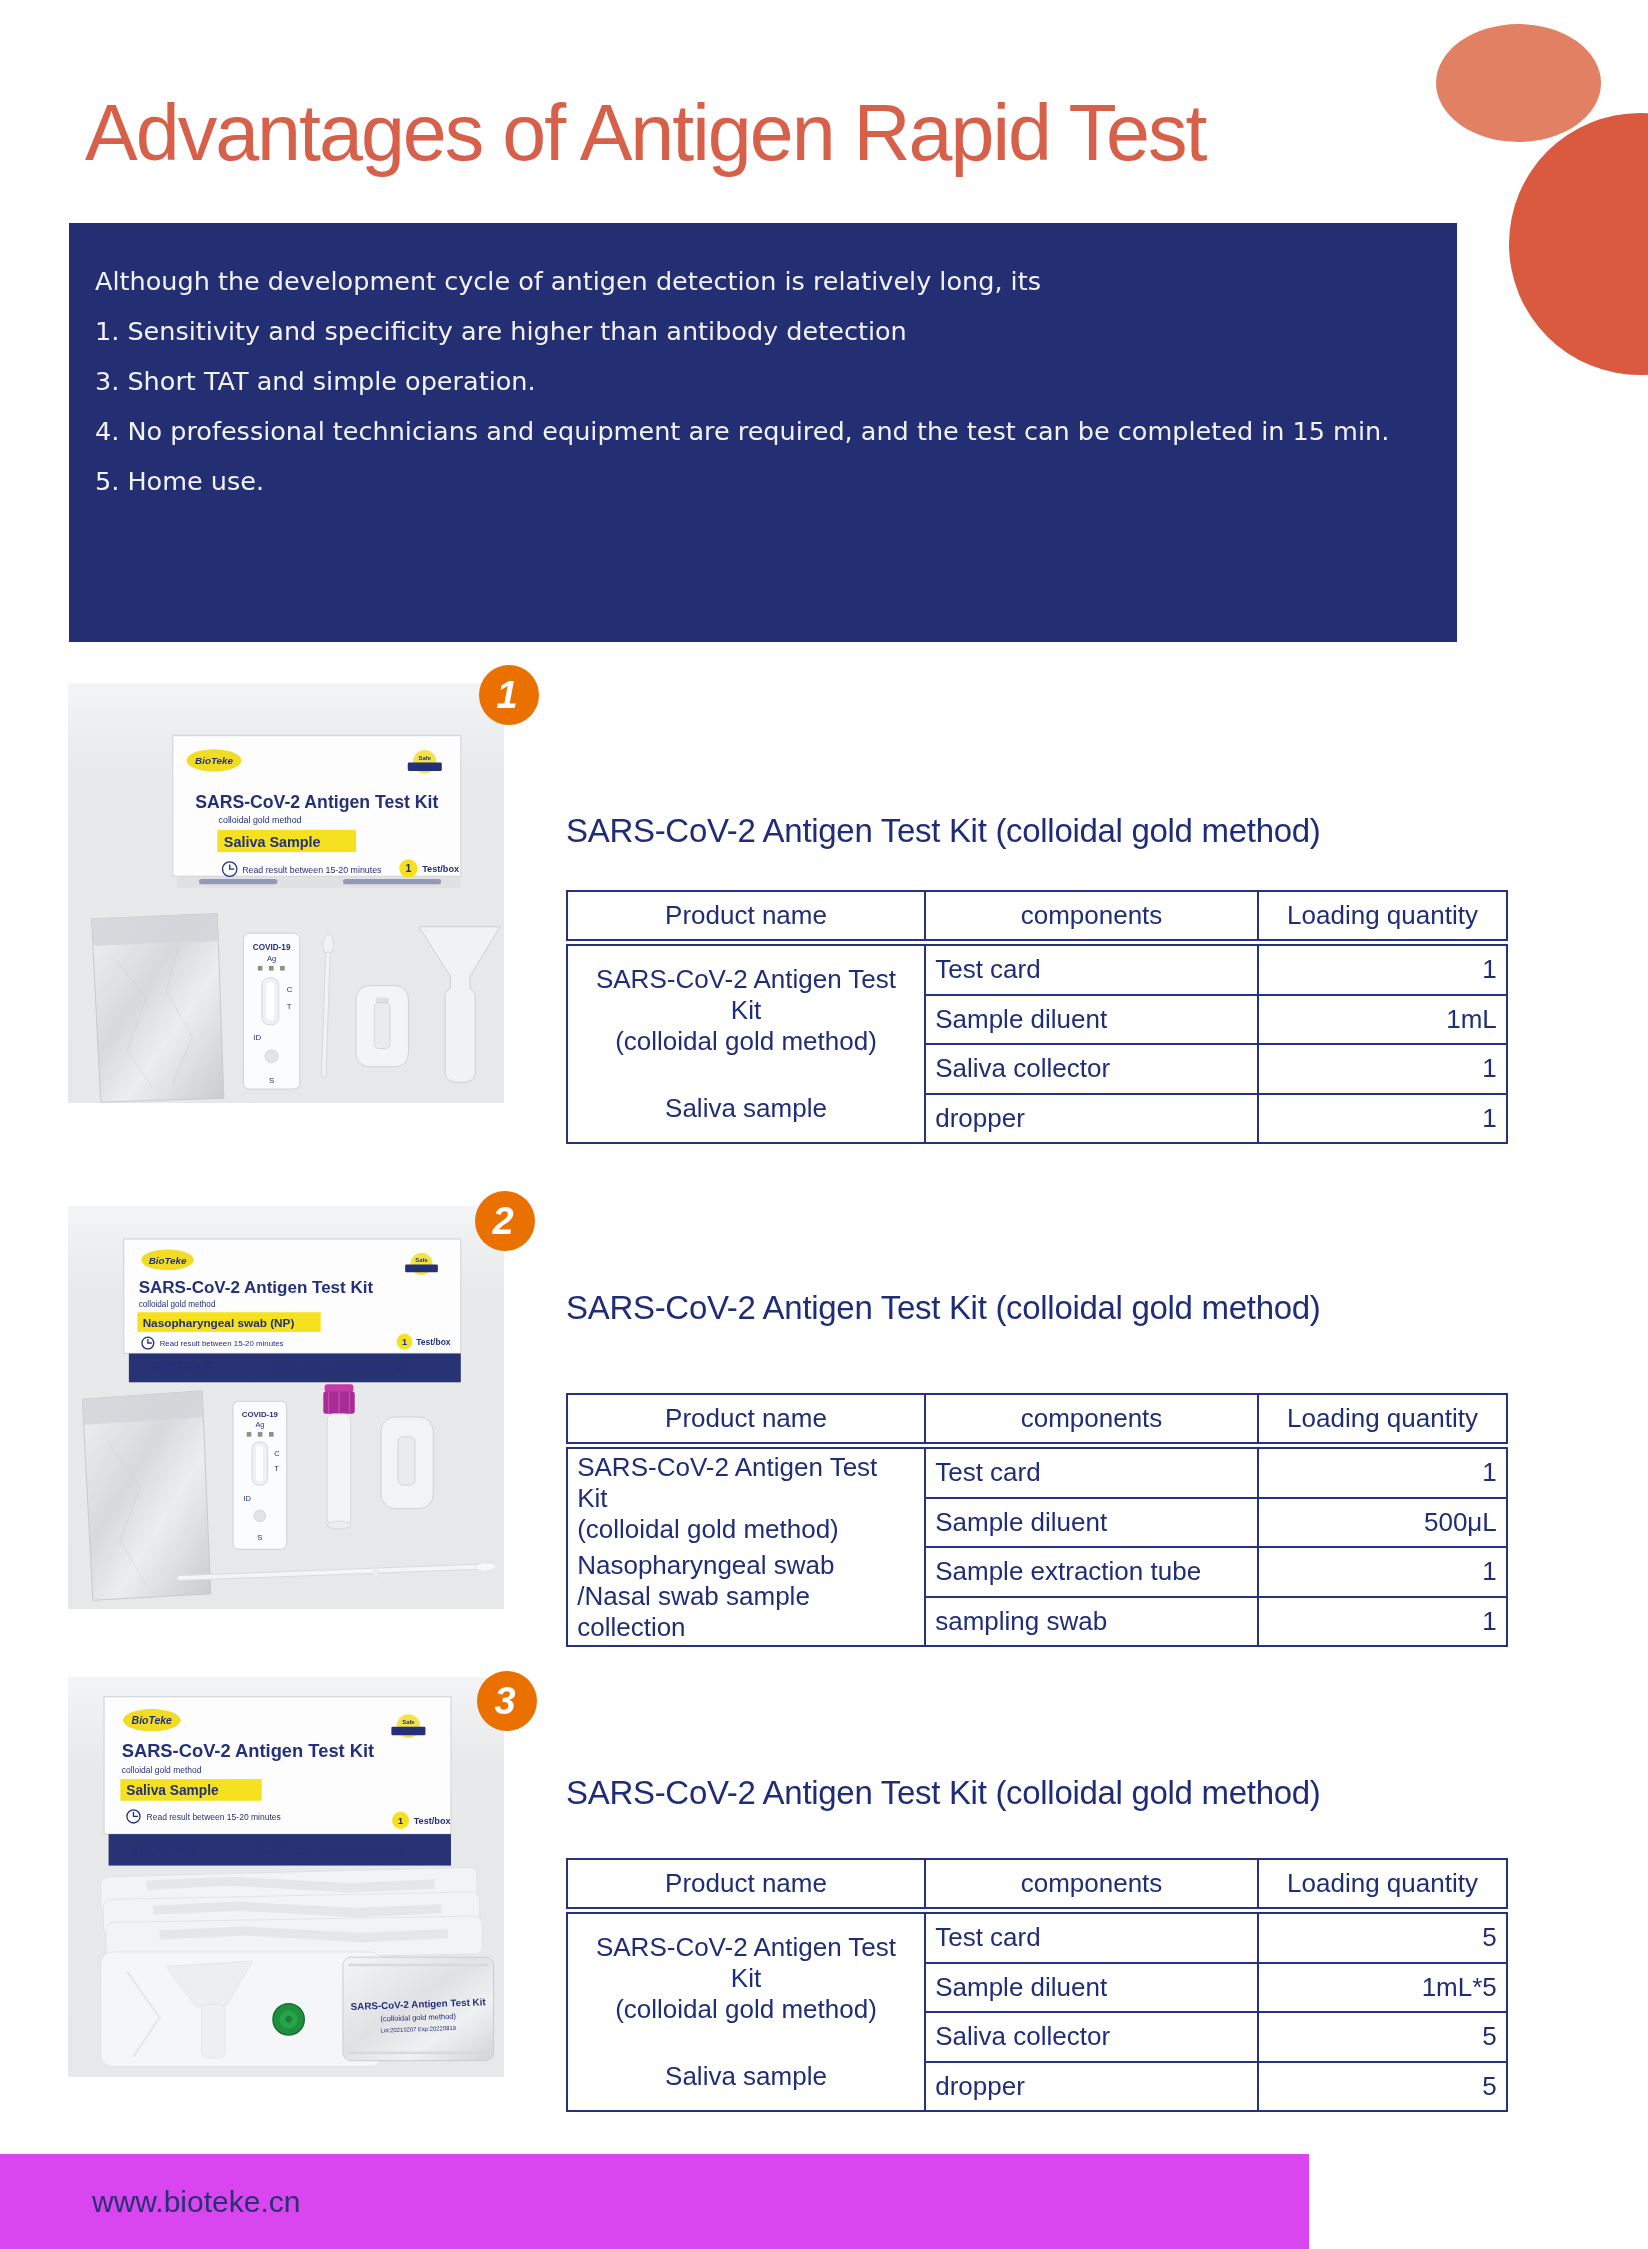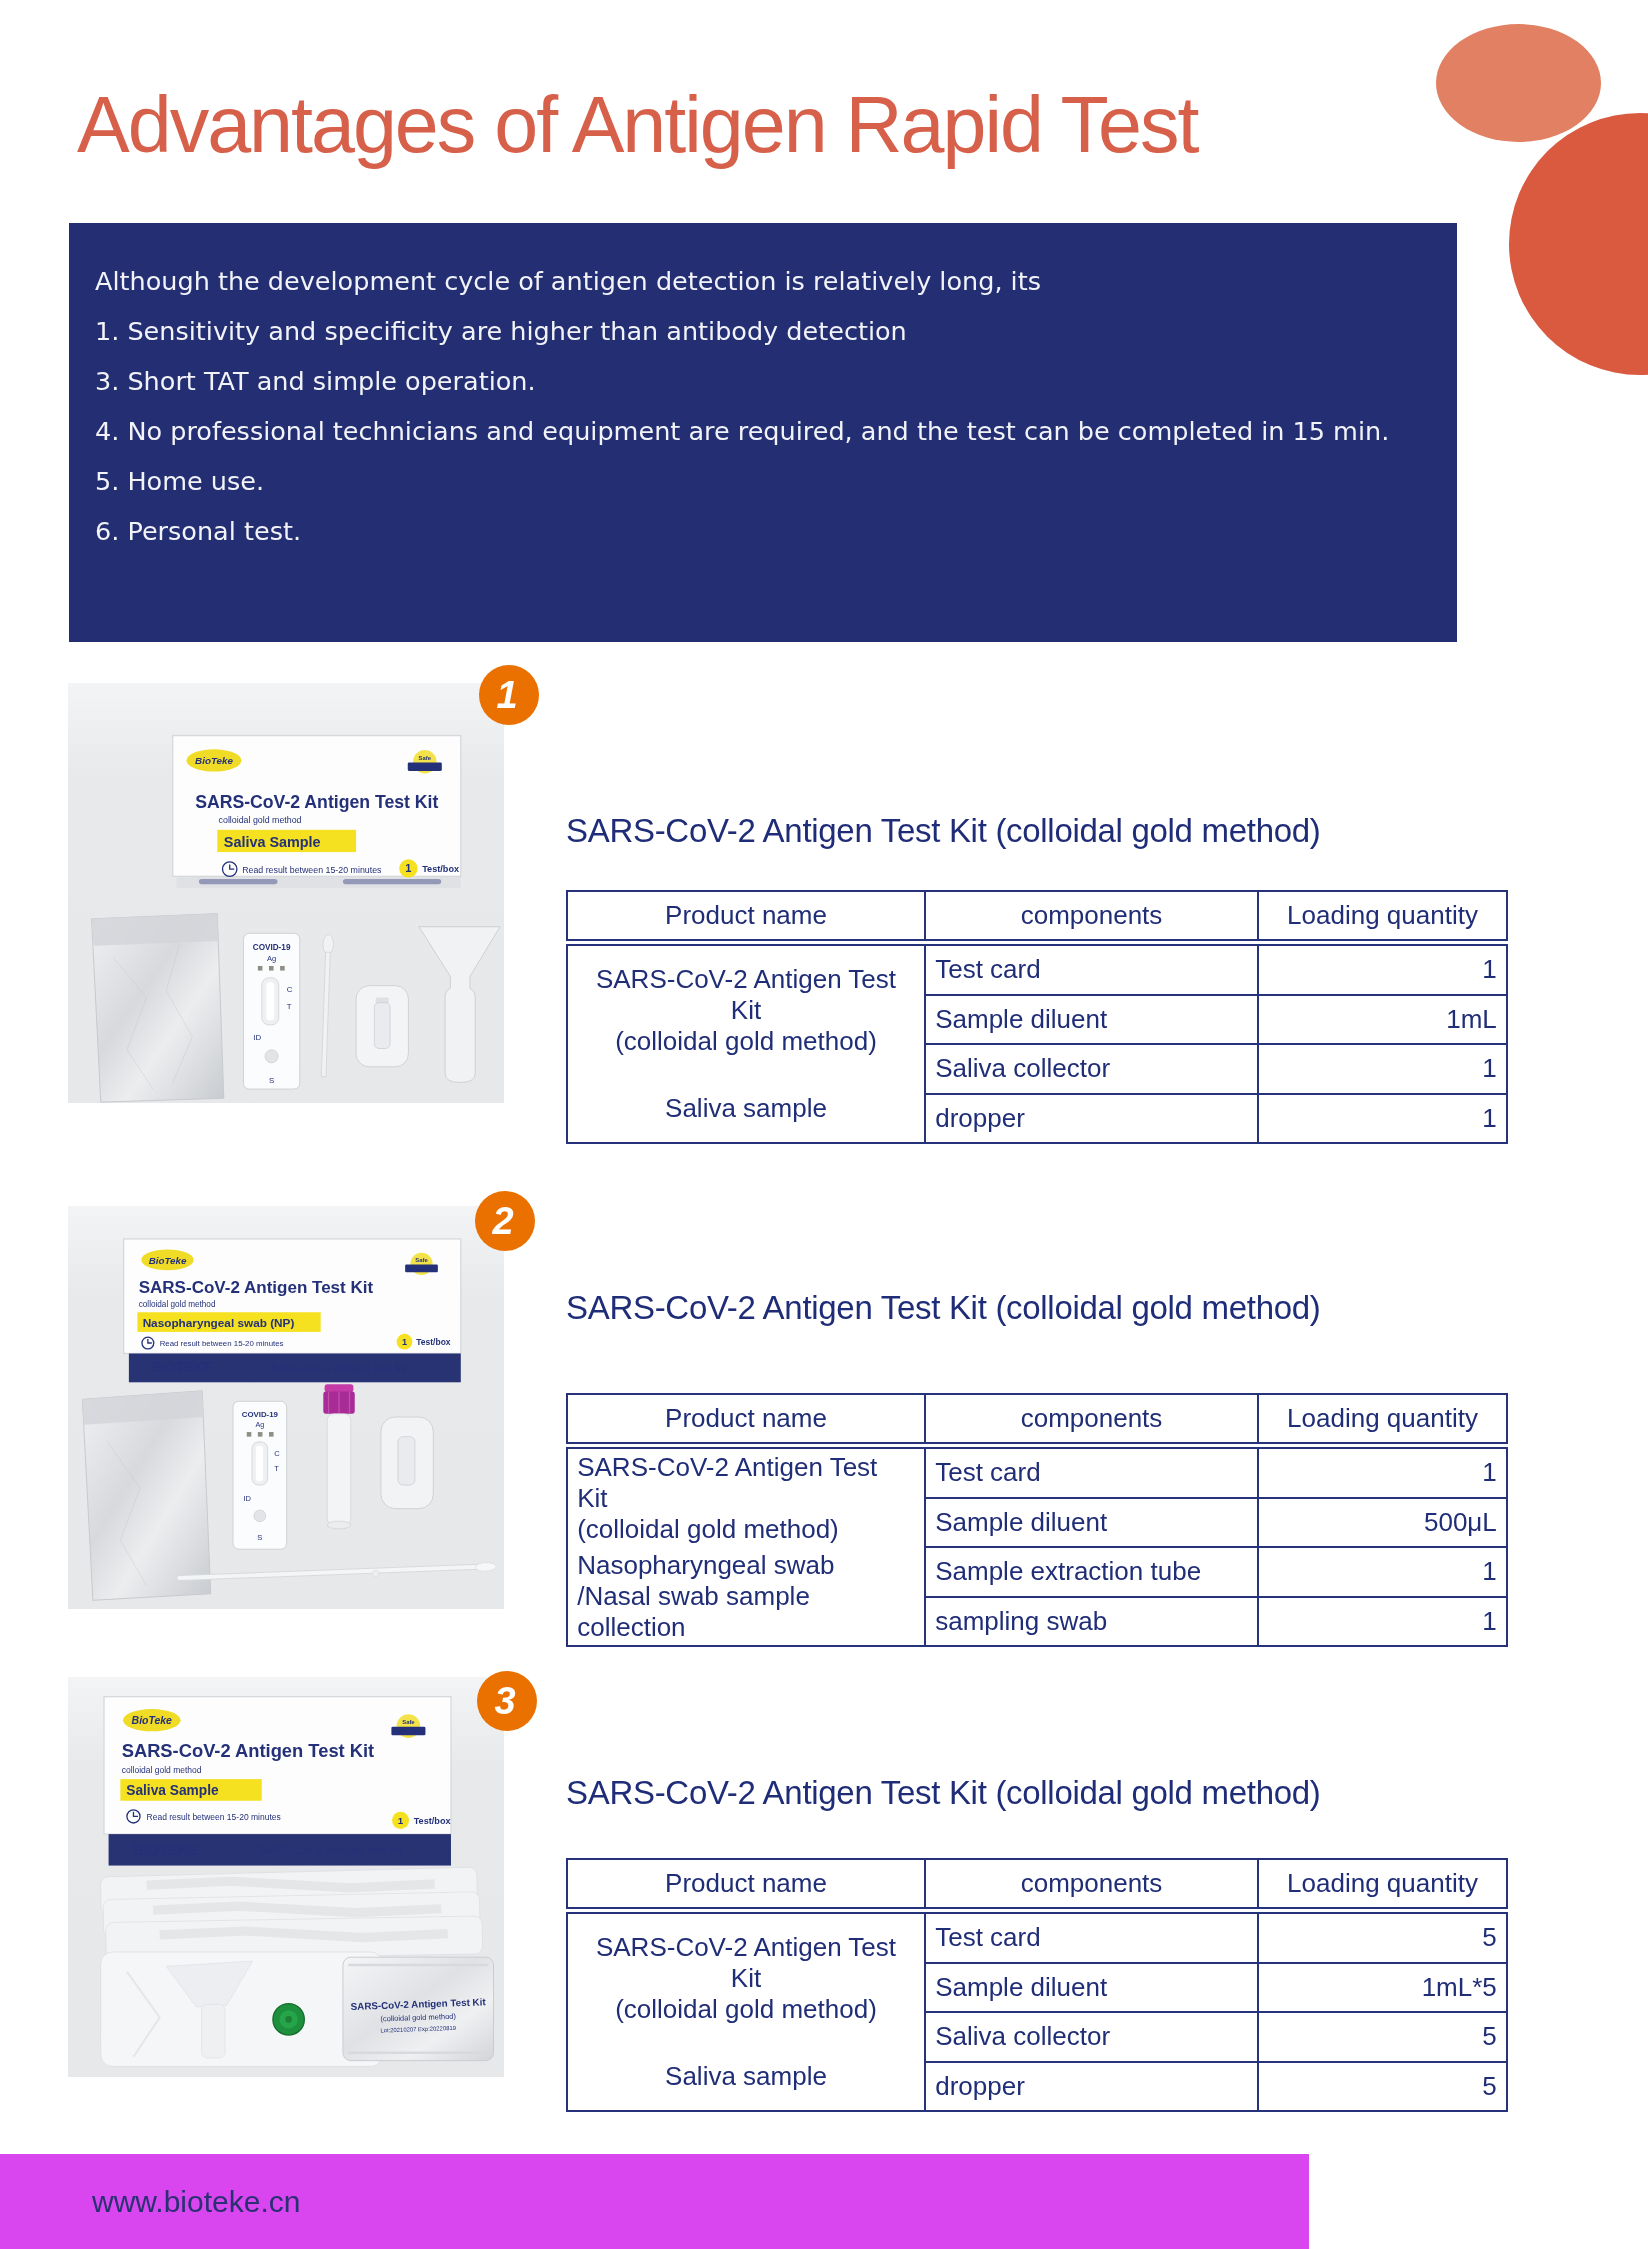--- a/index.html
+++ b/index.html
@@ -1,20 +1,20 @@
 <!DOCTYPE html>
 <html style="font-size:10.5px"><head>
 <meta charset="utf-8">
 <style>
   html,body{margin:0;padding:0;background:#ffffff;}
   .page{position:relative;width:1648px;height:2250px;background:#ffffff;overflow:hidden;
         font-family:"Liberation Sans", sans-serif;}
 
   
-  .page-title{position:absolute;left:73px;top:75px;margin:4px;font-size:79px;font-weight:400;
+  .page-title{position:absolute;left:73px;top:75px;margin:12px;font-size:79px;font-weight:400;
               letter-spacing:-2px;color:#D7604B;white-space:pre;}
   .decor-ellipse{position:absolute;left:1436px;top:23.6px;width:165px;height:118px;border-radius:50%;
                  background:#E18062;z-index:1;}
   .decor-circle{position:absolute;left:1509px;top:113px;width:262px;height:262px;border-radius:50%;
                 background:#DA5A40;z-index:3;}
 
   
   .intro{position:absolute;left:69px;top:223px;width:1388px;height:419px;background:#242F73;z-index:2;
          box-sizing:border-box;padding:33px 26px 18px 26px;}
   .intro p{margin:0;font-family:"DejaVu Sans", sans-serif;font-size:25.5px;line-height:50px;
@@ -58,21 +58,20 @@
 
   <h1 class="page-title">Advantages of Antigen Rapid Test</h1>
   <div class="decor-ellipse"></div>
 
   <div class="intro">
     <p>Although the development cycle of antigen detection is relatively long, its</p>
     <p>1. Sensitivity and specificity are higher than antibody detection</p>
     <p>3. Short TAT and simple operation.</p>
     <p>4. No professional technicians and equipment are required, and the test can be completed in 15 min.</p>
     <p>5. Home use.</p>
-    <p>6. Personal test.</p>
   </div>
   <div class="decor-circle"></div>
 
   <div class="photo" style="top:683px;height:420px;">
     <svg width="436" height="420" viewBox="0 0 666 641">
       <defs>
         <linearGradient id="g1" x1="0" y1="0" x2="1" y2="1">
           <stop offset="0" stop-color="#F0F1F3"></stop>
             <stop offset="0.4" stop-color="#D7D9DC"></stop>
           <stop offset="0.62" stop-color="#ECEDEF"></stop>

